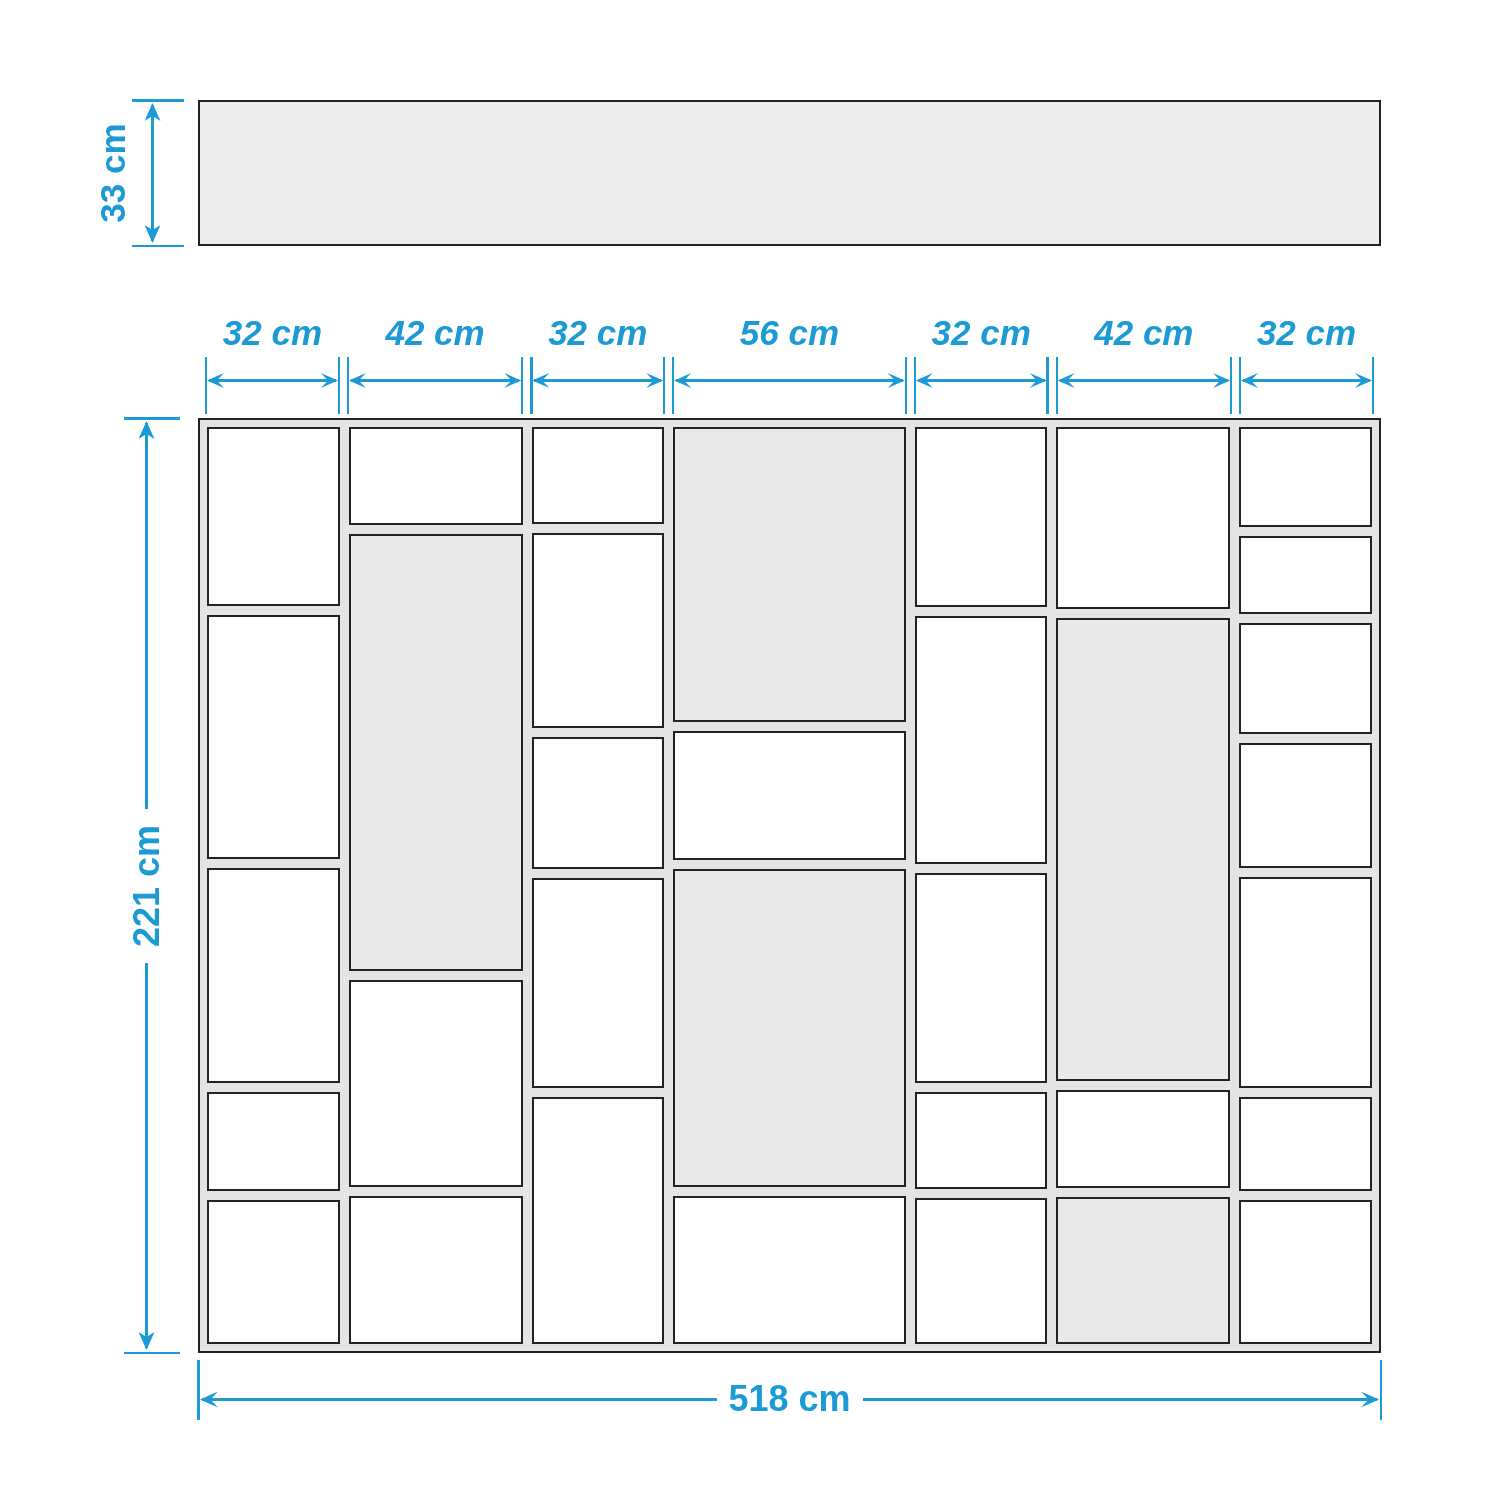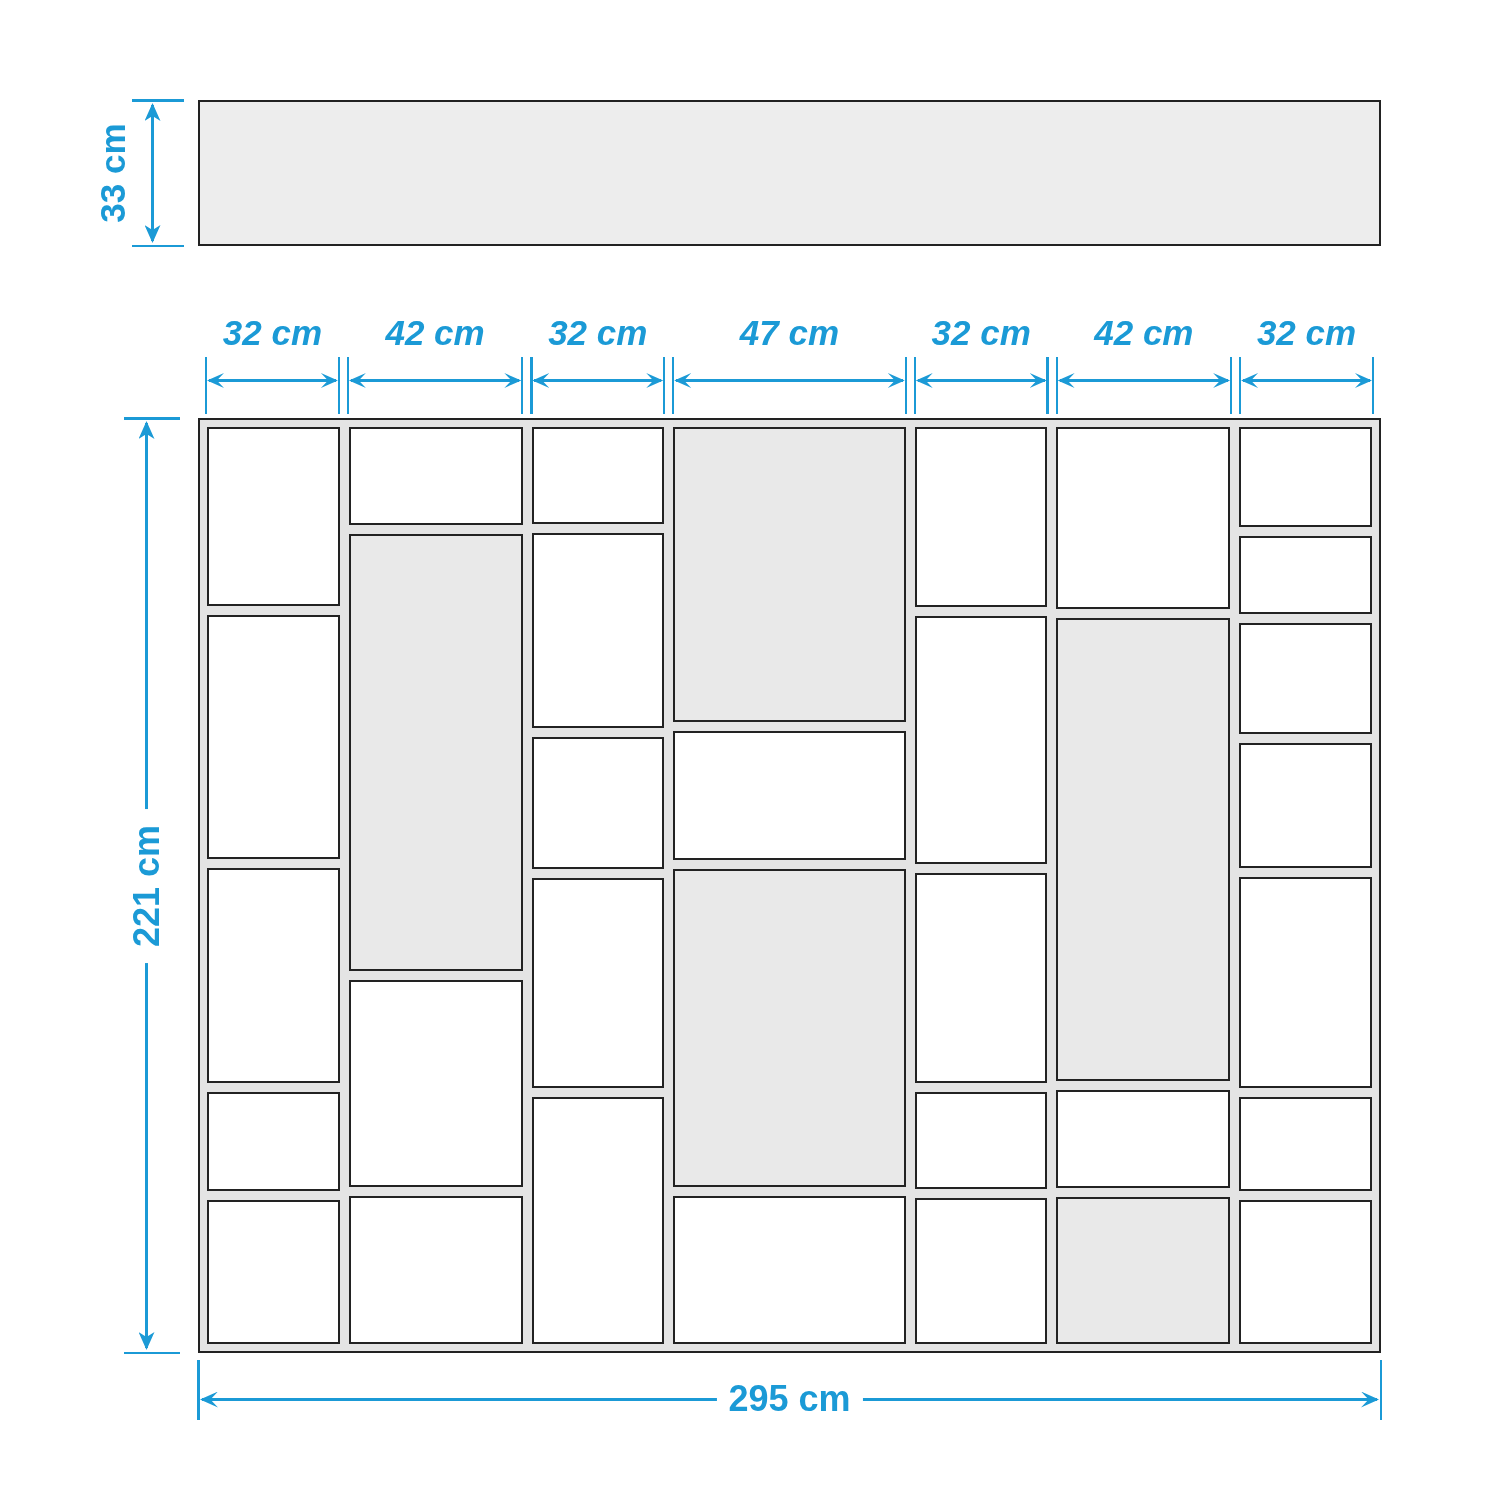--- a/index.html
+++ b/index.html
@@ -115,21 +115,21 @@
     </div>
     <div class="cspan" style="flex-grow: 32;">
       <div class="lbl dimtext">32 cm</div>
       <div class="tick l"></div>
       <div class="tick r"></div>
       <div class="aline"></div>
       <div class="ah l"></div>
       <div class="ah r"></div>
     </div>
     <div class="cspan" style="flex-grow: 56;">
-      <div class="lbl dimtext">47 cm</div>
+      <div class="lbl dimtext">56 cm</div>
       <div class="tick l"></div>
       <div class="tick r"></div>
       <div class="aline"></div>
       <div class="ah l"></div>
       <div class="ah r"></div>
     </div>
     <div class="cspan" style="flex-grow: 32;">
       <div class="lbl dimtext">32 cm</div>
       <div class="tick l"></div>
       <div class="tick r"></div>
@@ -214,14 +214,14 @@
   <div class="ah dn"></div>
   <div class="lbl dimtext">221 cm</div>
 </div>
 
 <div class="dim295">
   <div class="tick l"></div>
   <div class="tick r"></div>
   <div class="line"></div>
   <div class="ah l"></div>
   <div class="ah r"></div>
-  <div class="lbl dimtext">295 cm</div>
+  <div class="lbl dimtext">518 cm</div>
 </div>
 
 </body></html>

